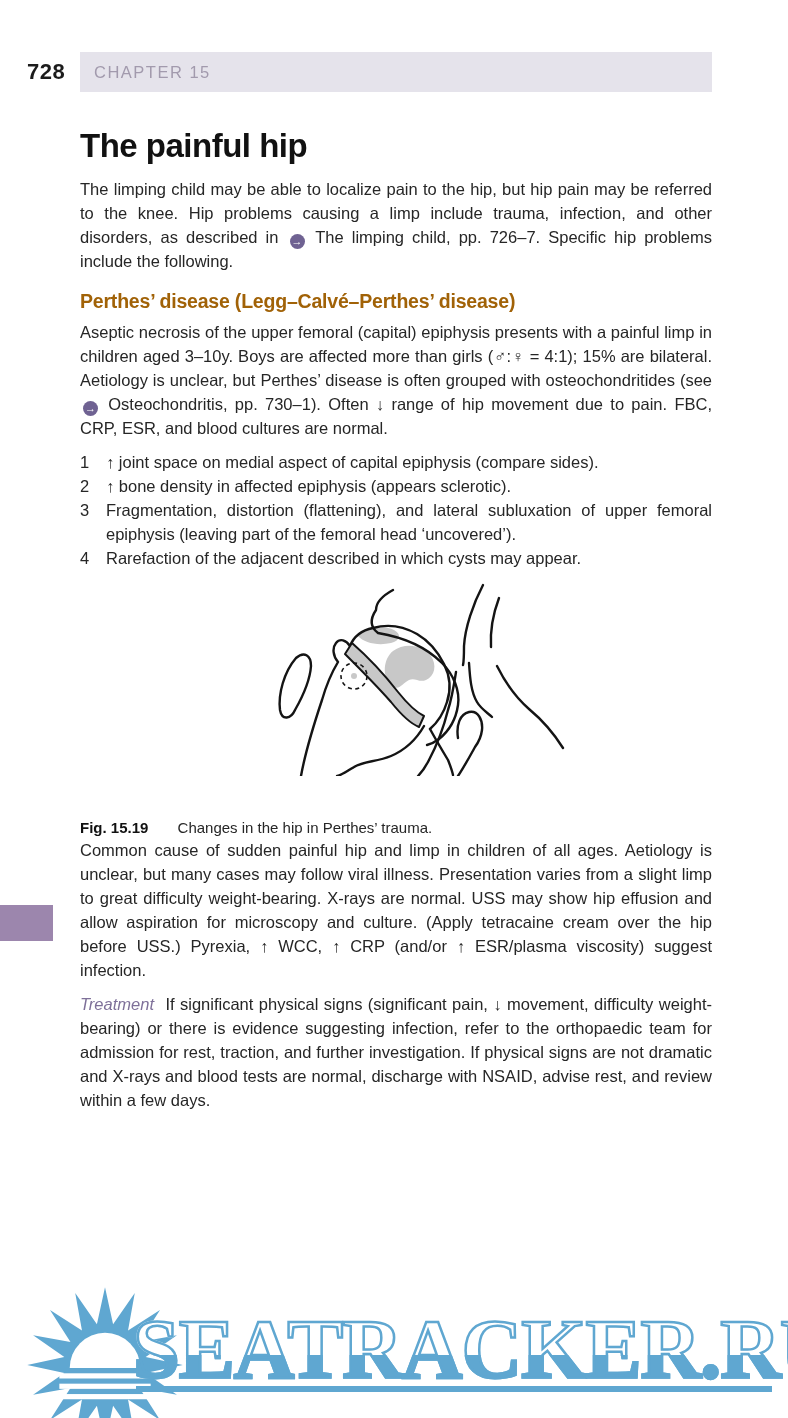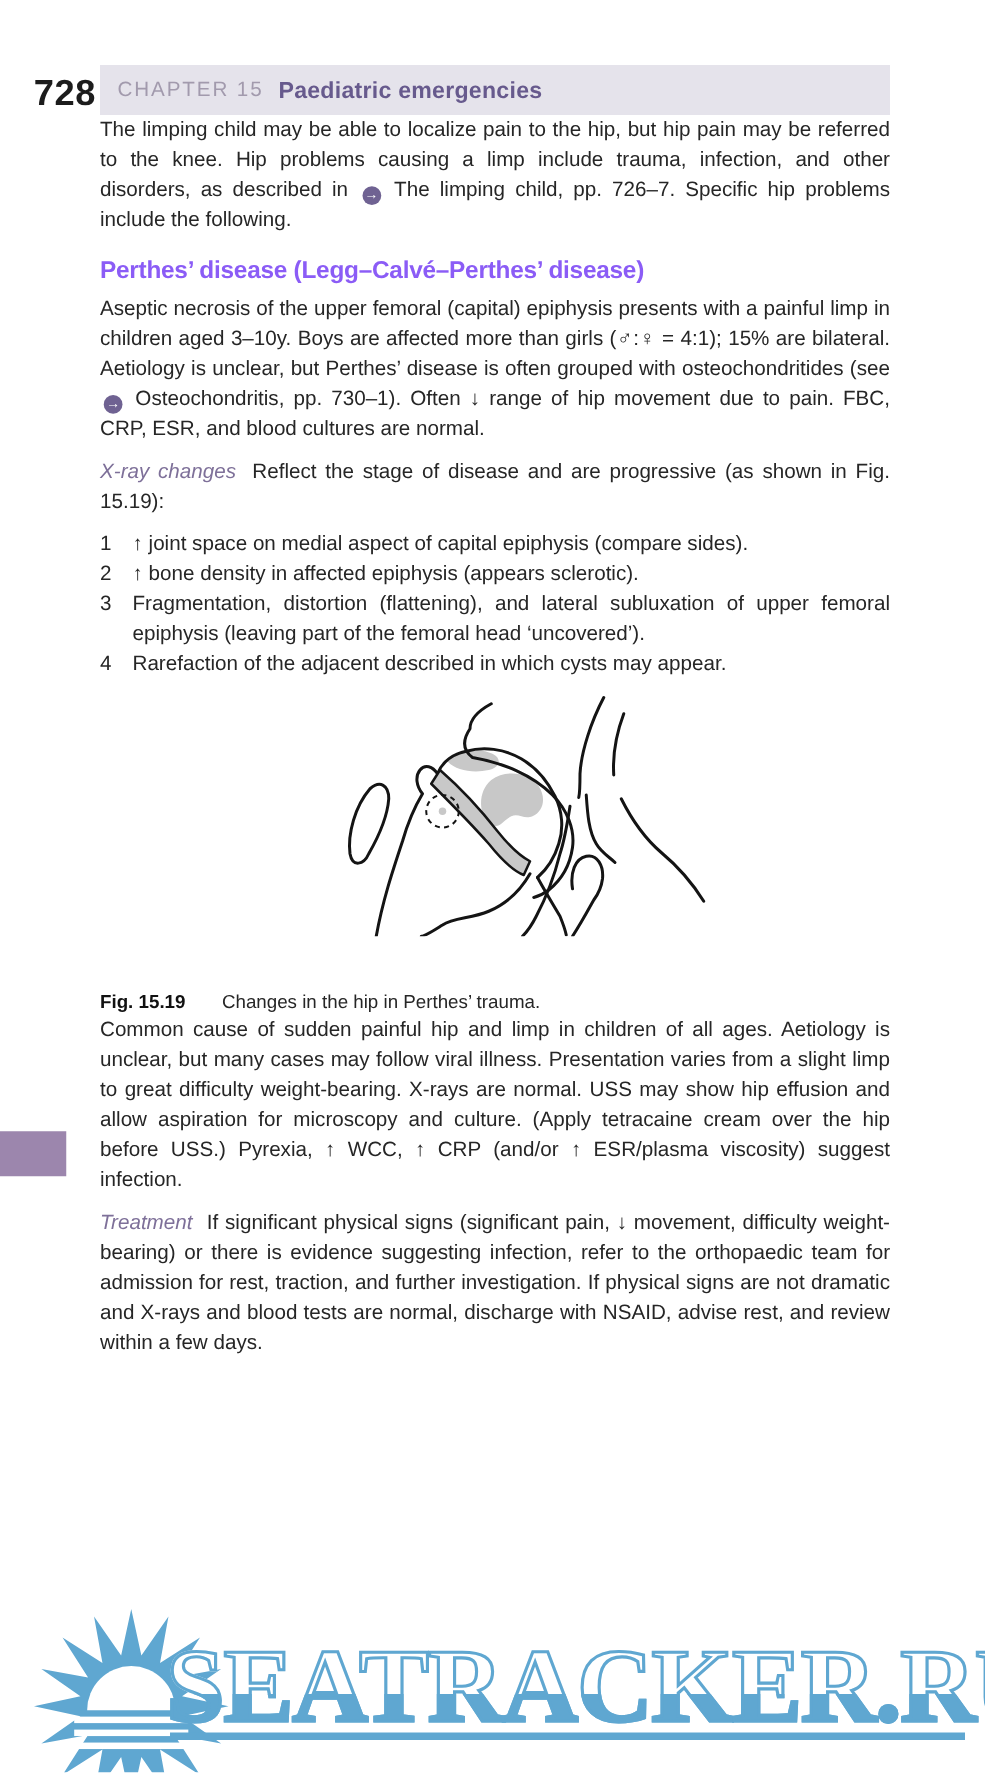--- a/index.html
+++ b/index.html
@@ -1,29 +1,29 @@
 <!DOCTYPE html>
 <html><head>
 <meta charset="utf-8">
 <style>
   html,body{margin:0;padding:0;background:#fff;}
   .page{position:relative;width:788px;height:1418px;background:#ffffff;overflow:hidden;
         font-family:"Liberation Sans","DejaVu Sans",sans-serif;color:#262626;}
 
   
-  .pagenum{position:absolute;left:27px;top:59px;font-size:29px;font-weight:600;color:#1c1c1c;letter-spacing:0.5px;}
+  .pagenum{position:absolute;left:27px;top:59px;font-size:22px;font-weight:600;color:#1c1c1c;letter-spacing:0.5px;}
   .band{position:absolute;left:80px;top:52px;width:632px;height:40px;background:#e5e3eb;
         display:flex;align-items:center;padding-left:14px;box-sizing:border-box;}
   .ch-label{font-size:16.5px;color:#a29aad;letter-spacing:1.5px;margin-right:12px;}
   .ch-title{font-size:18.5px;font-weight:bold;color:#675a8d;letter-spacing:0.2px;}
 
   
   .content{position:absolute;left:80px;top:92px;width:632px;}
   h1{margin:36px 0 13px 0;font-size:33px;line-height:36px;font-weight:bold;color:#111;letter-spacing:-0.5px;}
-  h2{margin:16px 0 7px 0;font-size:19.5px;line-height:24px;font-weight:bold;color:#8b5cf6;letter-spacing:-0.2px;}
+  h2{margin:16px 0 7px 0;font-size:19.5px;line-height:24px;font-weight:bold;color:#a16207;letter-spacing:-0.2px;}
   p.body{margin:0 0 10px 0;font-size:16.5px;line-height:24px;text-align:justify;}
   .lead{font-style:italic;color:#7e7099;margin-right:6px;}
   .xref{display:inline-block;width:15px;height:15px;border-radius:50%;background:#6f6292;
         color:#fff;text-align:center;line-height:15px;font-size:11px;font-weight:bold;
         vertical-align:-2px;margin:0 3px;}
   .xlist{margin:0 0 10px 0;}
   .xitem{display:flex;font-size:16.5px;line-height:24px;}
   .xnum{width:26px;flex-shrink:0;}
   .xtext{flex:1;text-align:justify;}
 
@@ -57,44 +57,40 @@
   svg .dash{fill:none;stroke:#141414;stroke-width:1.6;stroke-dasharray:4 3.5;}
 </style>
 </head>
 <body>
 
 <div class="page">
 
   <div class="pagenum">728</div>
   <div class="band">
     <span class="ch-label">CHAPTER 15</span>
-    <span class="ch-title">Paediatric emergencies</span>
   </div>
 
   <div class="content">
 
+    <h1>The painful hip</h1>
 
     <p class="body">
       <span>The limping child may be able to localize pain to the hip, but hip pain may be referred to the knee. Hip problems causing a limp include trauma, infection, and other disorders, as described in</span>
       <span class="xref">→</span>
       <span>The limping child, pp. 726–7. Specific hip problems include the following.</span>
     </p>
 
     <h2>Perthes’ disease (Legg–Calvé–Perthes’ disease)</h2>
 
     <p class="body">
       <span>Aseptic necrosis of the upper femoral (capital) epiphysis presents with a painful limp in children aged 3–10y. Boys are affected more than girls (♂:♀ = 4:1); 15% are bilateral. Aetiology is unclear, but Perthes’ disease is often grouped with osteochondritides (see</span>
       <span class="xref">→</span>
       <span>Osteochondritis, pp. 730–1). Often ↓ range of hip movement due to pain. FBC, CRP, ESR, and blood cultures are normal.</span>
     </p>
 
-    <p class="body">
-      <span class="lead">X-ray changes</span>
-      <span>Reflect the stage of disease and are progressive (as shown in Fig. 15.19):</span>
-    </p>
 
     <div class="xlist">
       <div class="xitem">
         <span class="xnum">1</span>
         <span class="xtext">↑ joint space on medial aspect of capital epiphysis (compare sides).</span>
       </div>
       <div class="xitem">
         <span class="xnum">2</span>
         <span class="xtext">↑ bone density in affected epiphysis (appears sclerotic).</span>
       </div>

